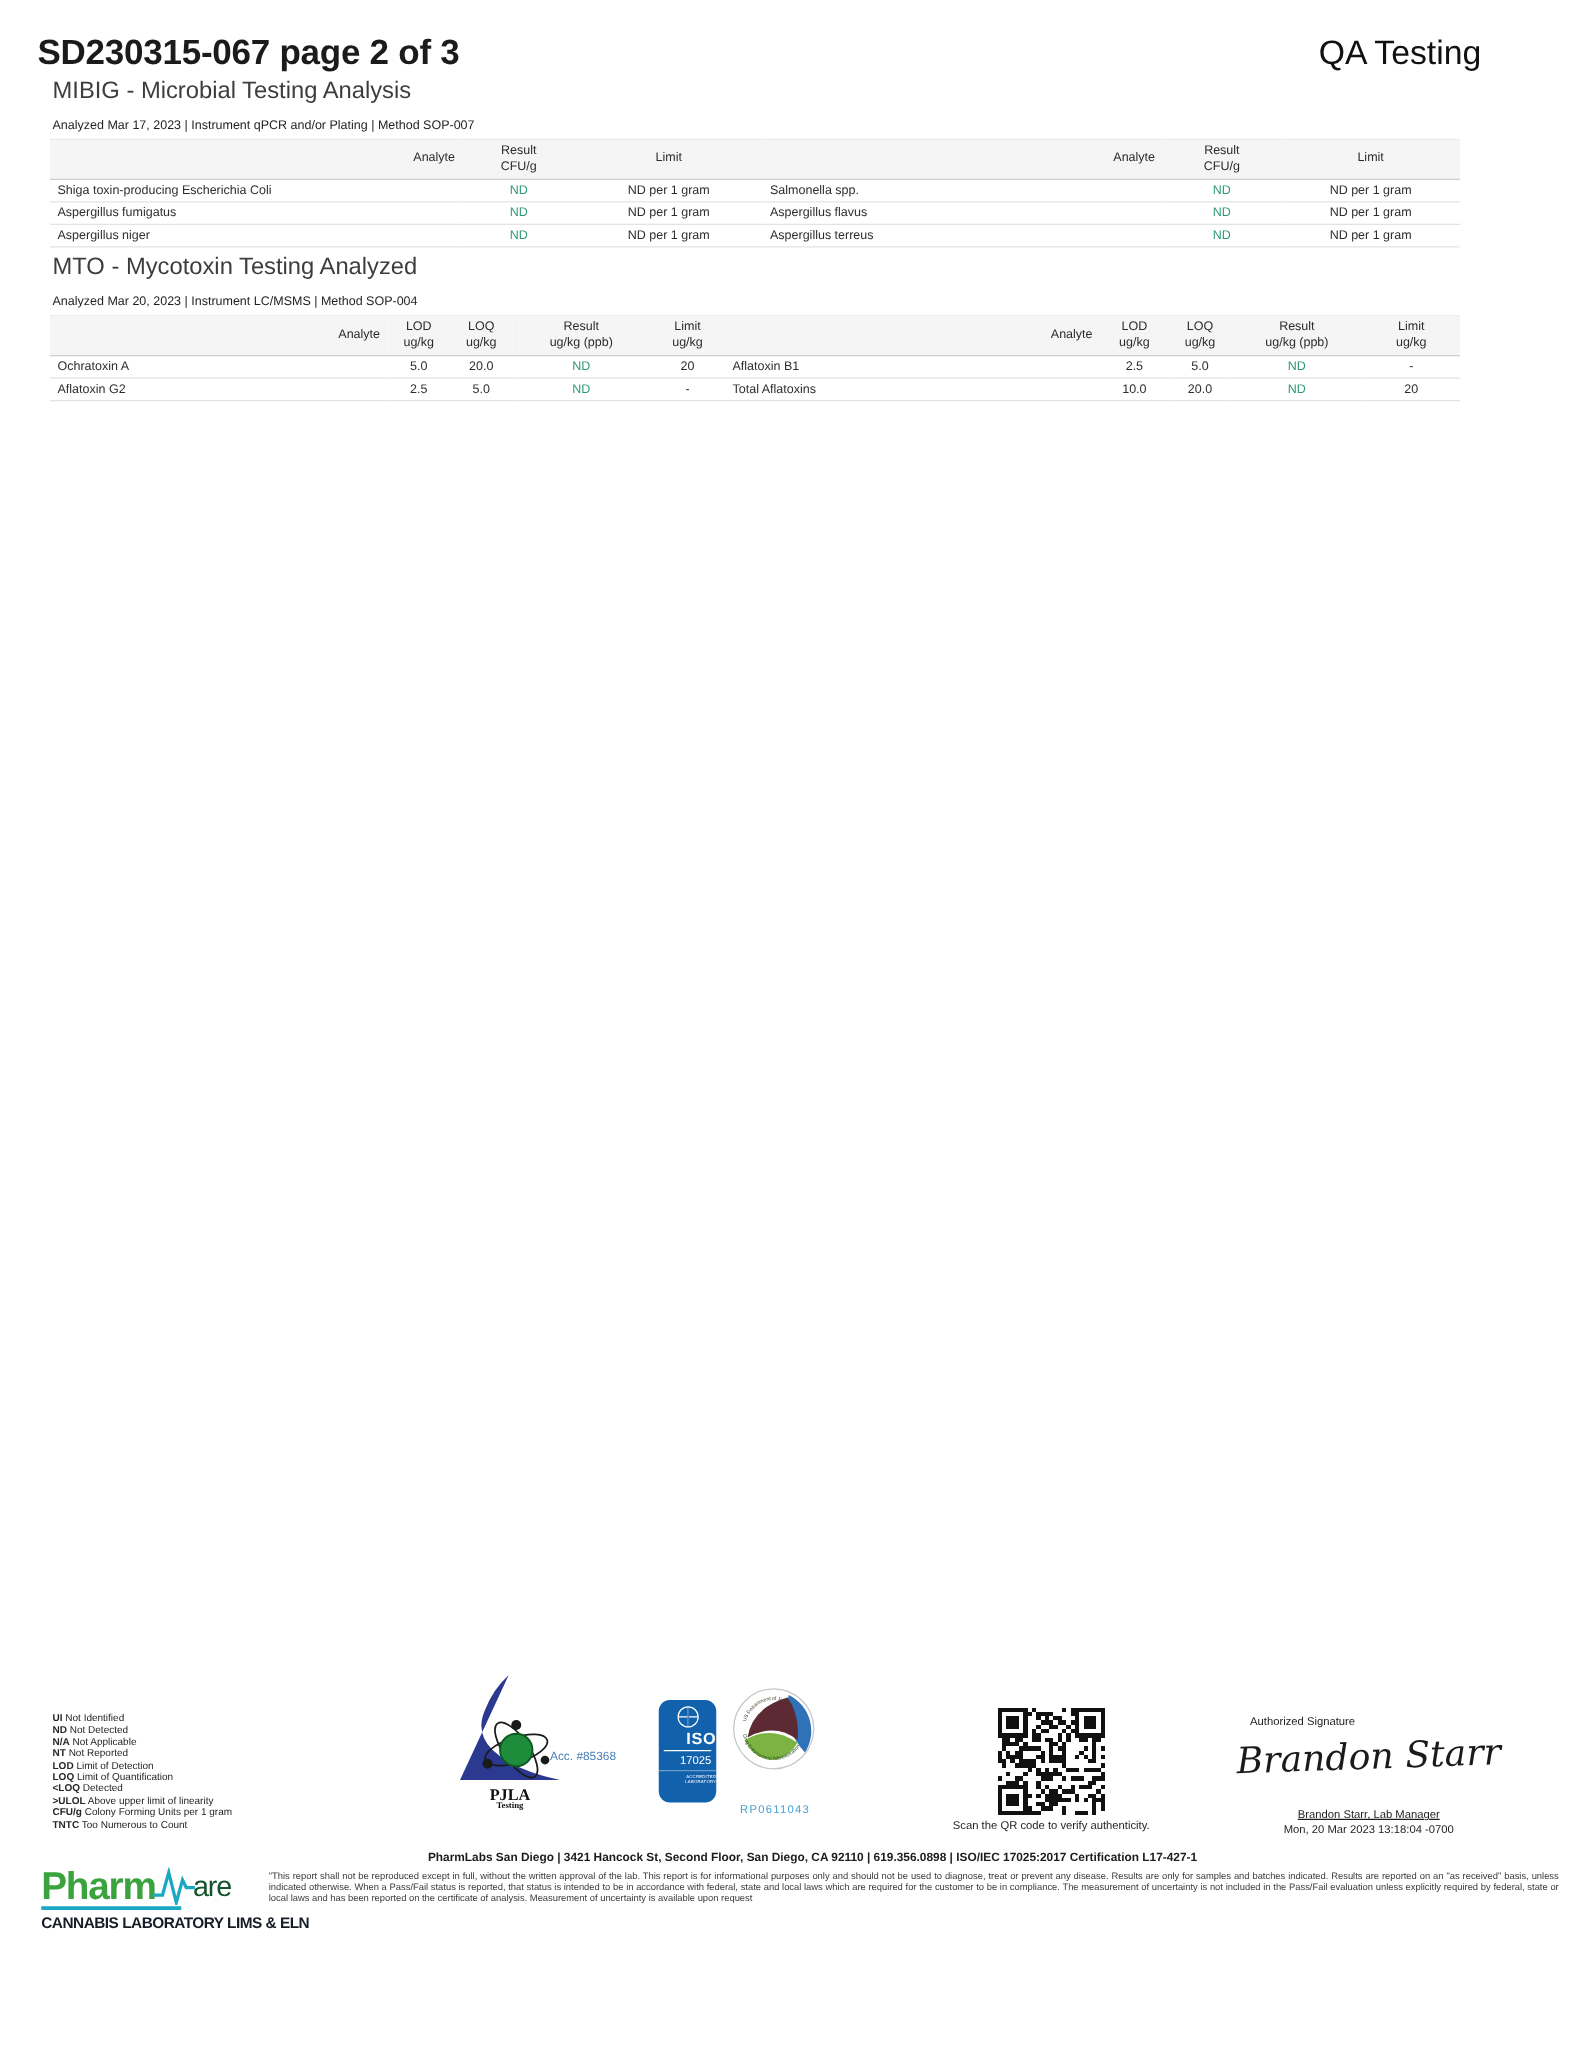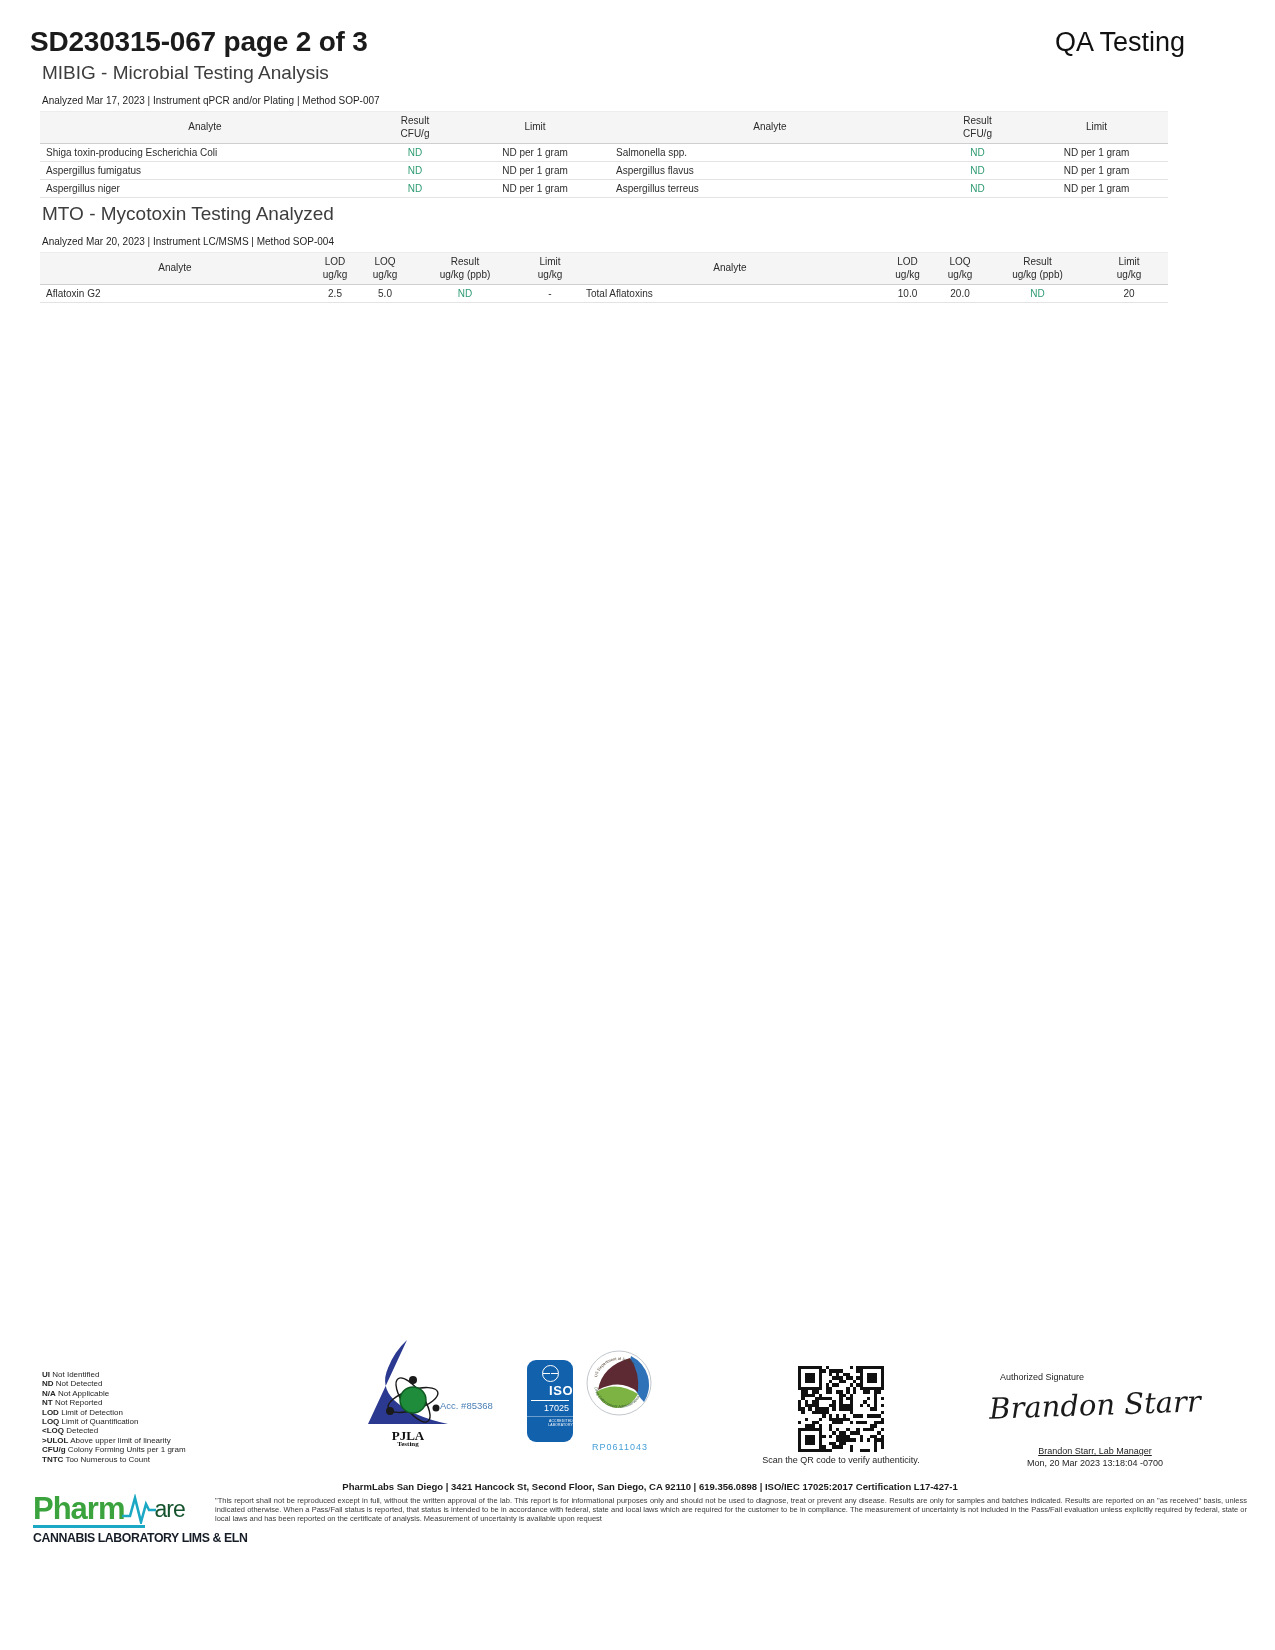--- a/index.html
+++ b/index.html
@@ -16,21 +16,21 @@
   .section { position:absolute; left:40px; width:1128px; }
   .section-title { font-size:19px; font-weight:500; color:#3d3d3d; padding-left:2px; }
   .section-meta  { font-size:10px; color:#1f1f1f; margin-top:11px; padding-left:2px; }
   table { width:100%; border-collapse:collapse; table-layout:fixed; margin-top:5px; font-size:10px; }
   thead th {
     background:#f5f5f5; font-weight:400; color:#2b2b2b;
     border-top:1px solid #ececec; border-bottom:1px solid #cfcfcf;
     padding:3px 6px; height:28px; vertical-align:middle; text-align:center;
     white-space:pre-line; line-height:1.25;
   }
-  thead th.left { text-align:center; }
+  thead th.left { text-align:right; }
   tbody td { padding:3px 6px; border-bottom:1px solid #e3e3e3; color:#2e2e2e; height:16px; vertical-align:middle; }
   tbody td.c { text-align:center; }
   tbody td.result { text-align:center; color:#2e9b72; }
 
   
   .legend { position:absolute; left:42px; top:1370px; font-size:8px; line-height:9.4px; color:#262626; }
   .legend b { font-weight:700; }
 
   
   .pjla { position:absolute; left:356px; top:1338px; width:145px; height:120px; }
@@ -175,20 +175,32 @@
 ug/kg</th>
           <th>LOQ
 ug/kg</th>
           <th>Result
 ug/kg (ppb)</th>
           <th>Limit
 ug/kg</th>
         </tr>
       </thead>
       <tbody>
+  <tr>
+    <td>Ochratoxin A</td>
+    <td class="c">5.0</td>
+    <td class="c">20.0</td>
+    <td class="result">ND</td>
+    <td class="c">20</td>
+    <td>Aflatoxin B1</td>
+    <td class="c">2.5</td>
+    <td class="c">5.0</td>
+    <td class="result">ND</td>
+    <td class="c">-</td>
+  </tr>
 
 
   <tr>
     <td>Aflatoxin G2</td>
     <td class="c">2.5</td>
     <td class="c">5.0</td>
     <td class="result">ND</td>
     <td class="c">-</td>
     <td>Total Aflatoxins</td>
     <td class="c">10.0</td>

